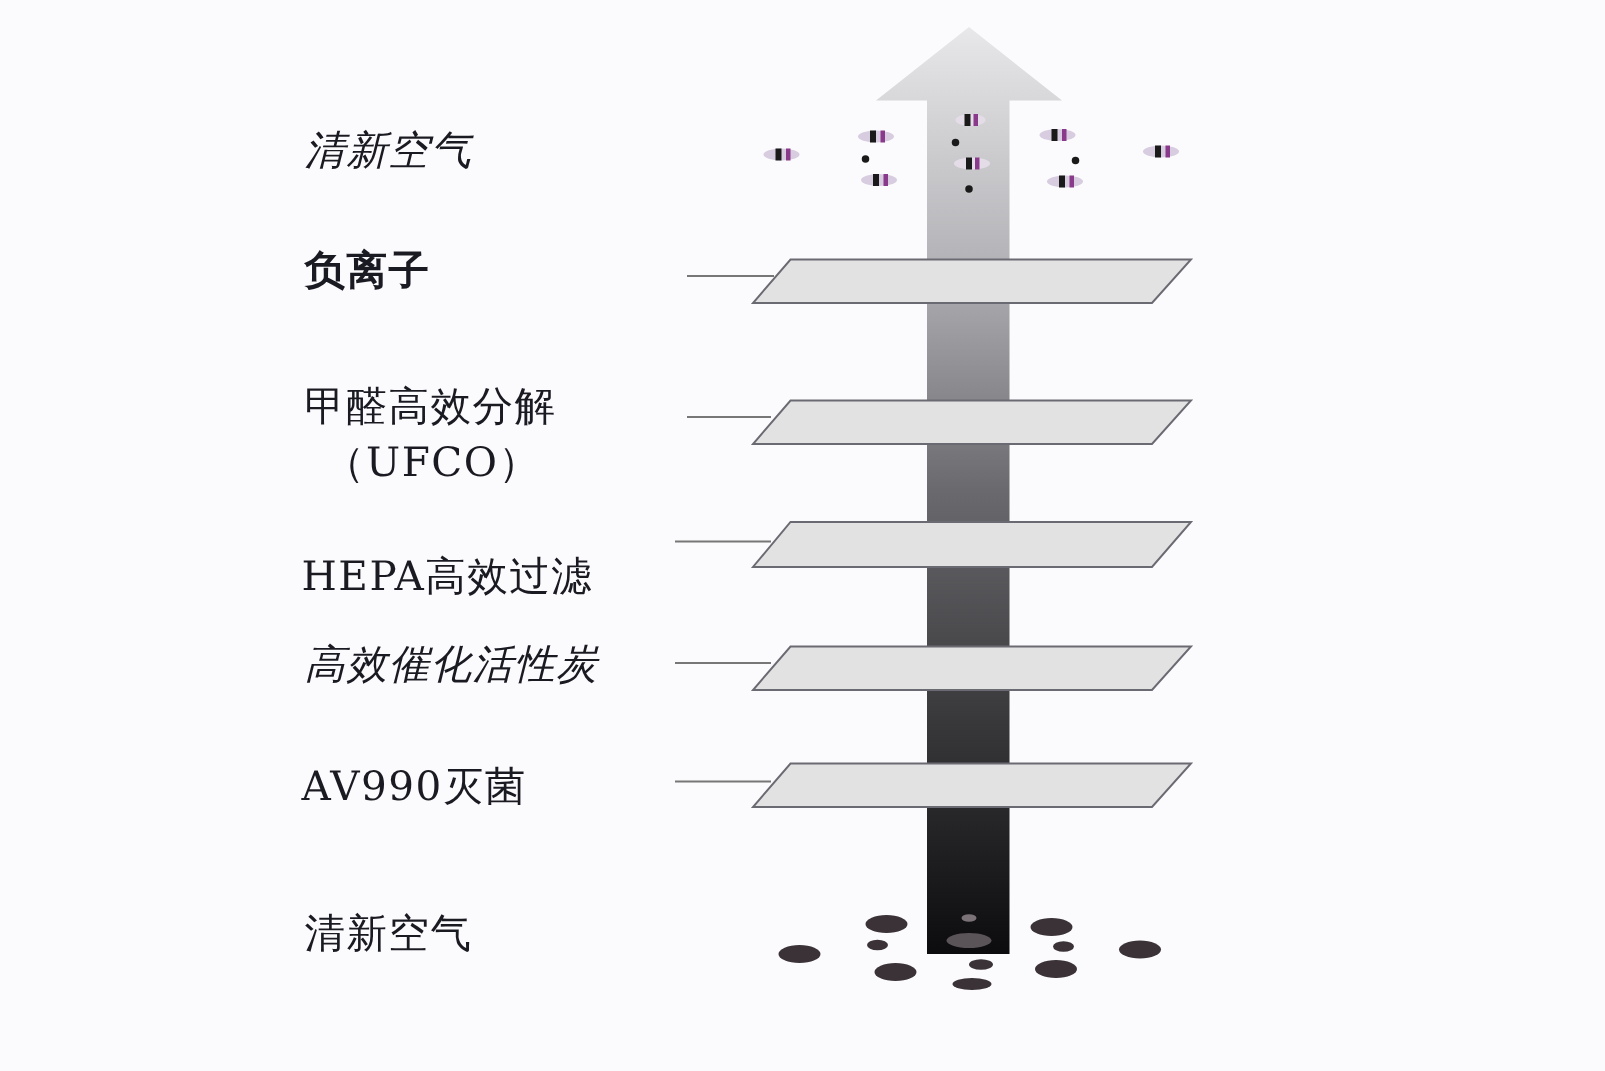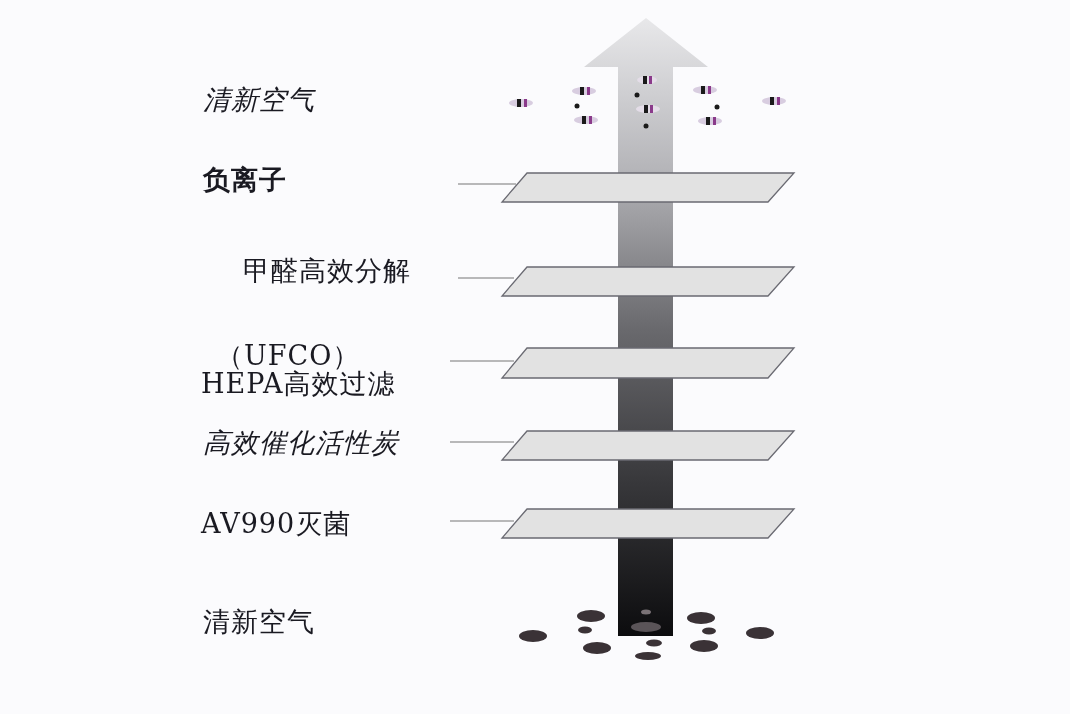--- a/index.html
+++ b/index.html
@@ -100,18 +100,18 @@
     <ellipse cx="709" cy="631" rx="7" ry="3.5"></ellipse>
     <ellipse cx="704" cy="646" rx="14" ry="6"></ellipse>
     <ellipse cx="760" cy="633" rx="14" ry="6"></ellipse>
     <ellipse cx="646" cy="612" rx="5" ry="2.5" fill="#7a7276"></ellipse>
     <ellipse cx="646" cy="627" rx="15" ry="5" fill="#5a5458"></ellipse>
   </g>
 </svg>
 
 <div class="label" style="left:203px; top:82px;font-style:italic;">清新空气</div>
 <div class="label" style="left:203px; top:162px;font-weight:bold;">负离子</div>
-<div class="label" style="left:203px; top:253px;margin-left:40px;">甲醛高效分解</div>
-<div class="label" style="left:216px; top:290px;margin-top:48px;">（UFCO）</div>
+<div class="label" style="left:203px; top:253px;">甲醛高效分解</div>
+<div class="label" style="left:216px; top:290px;">（UFCO）</div>
 <div class="label" style="left:201px; top:366px;">HEPA高效过滤</div>
 <div class="label" style="left:203px; top:425px;font-style:italic;">高效催化活性炭</div>
 <div class="label" style="left:201px; top:506px;">AV990灭菌</div>
 <div class="label" style="left:203px; top:604px;">清新空气</div>
 
 </body></html>

